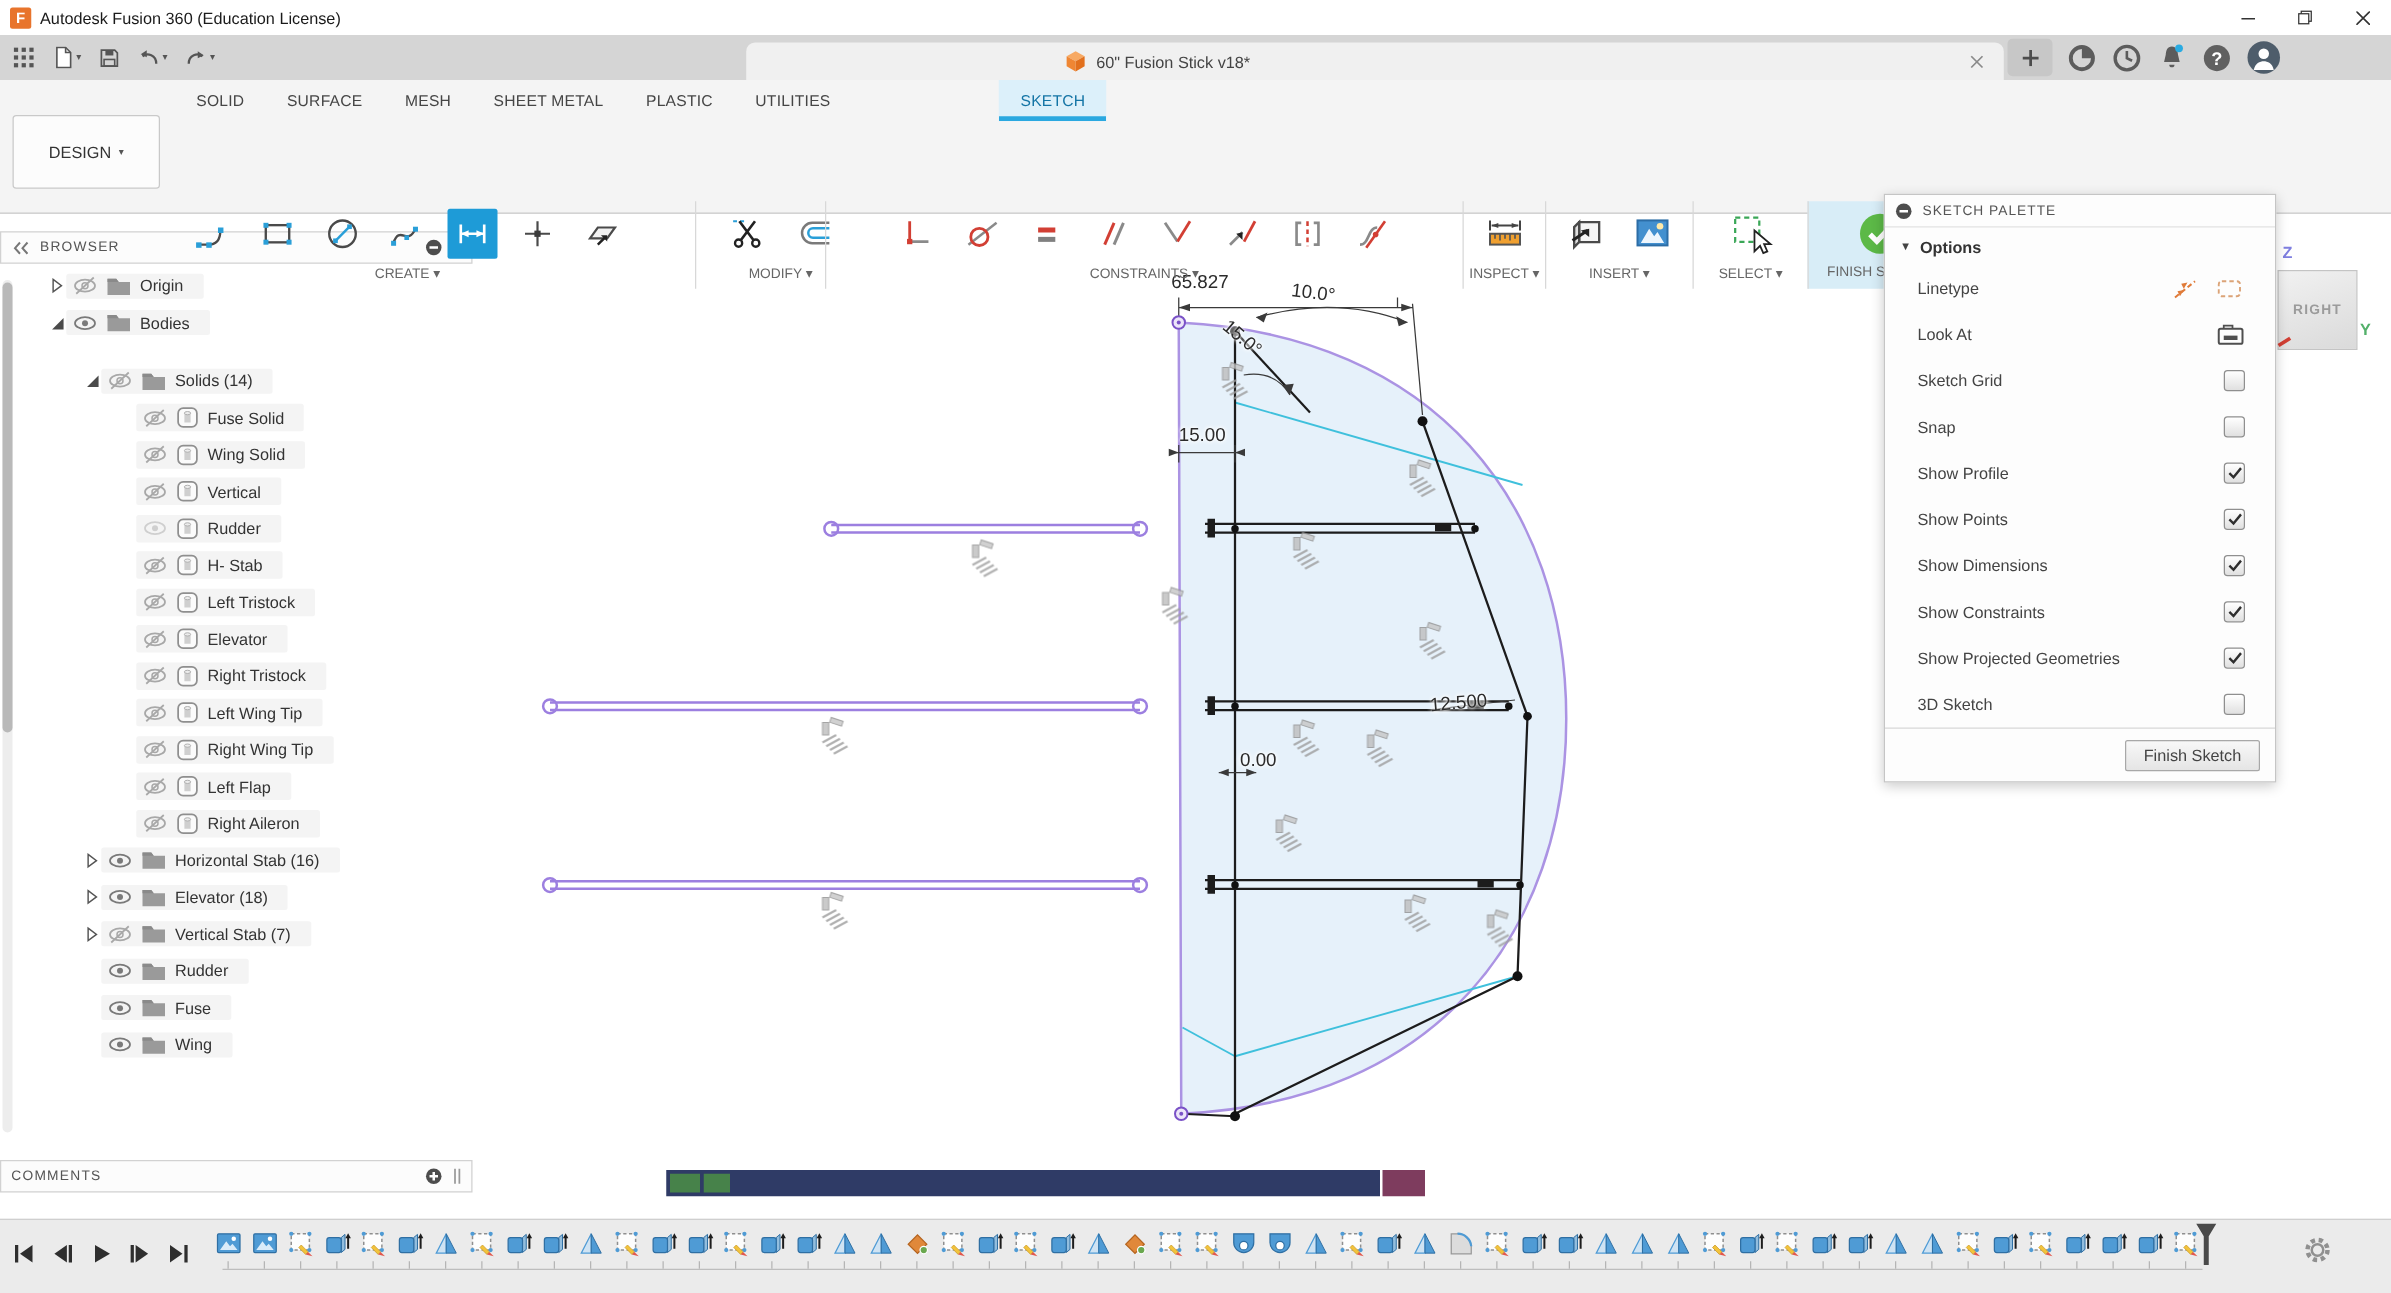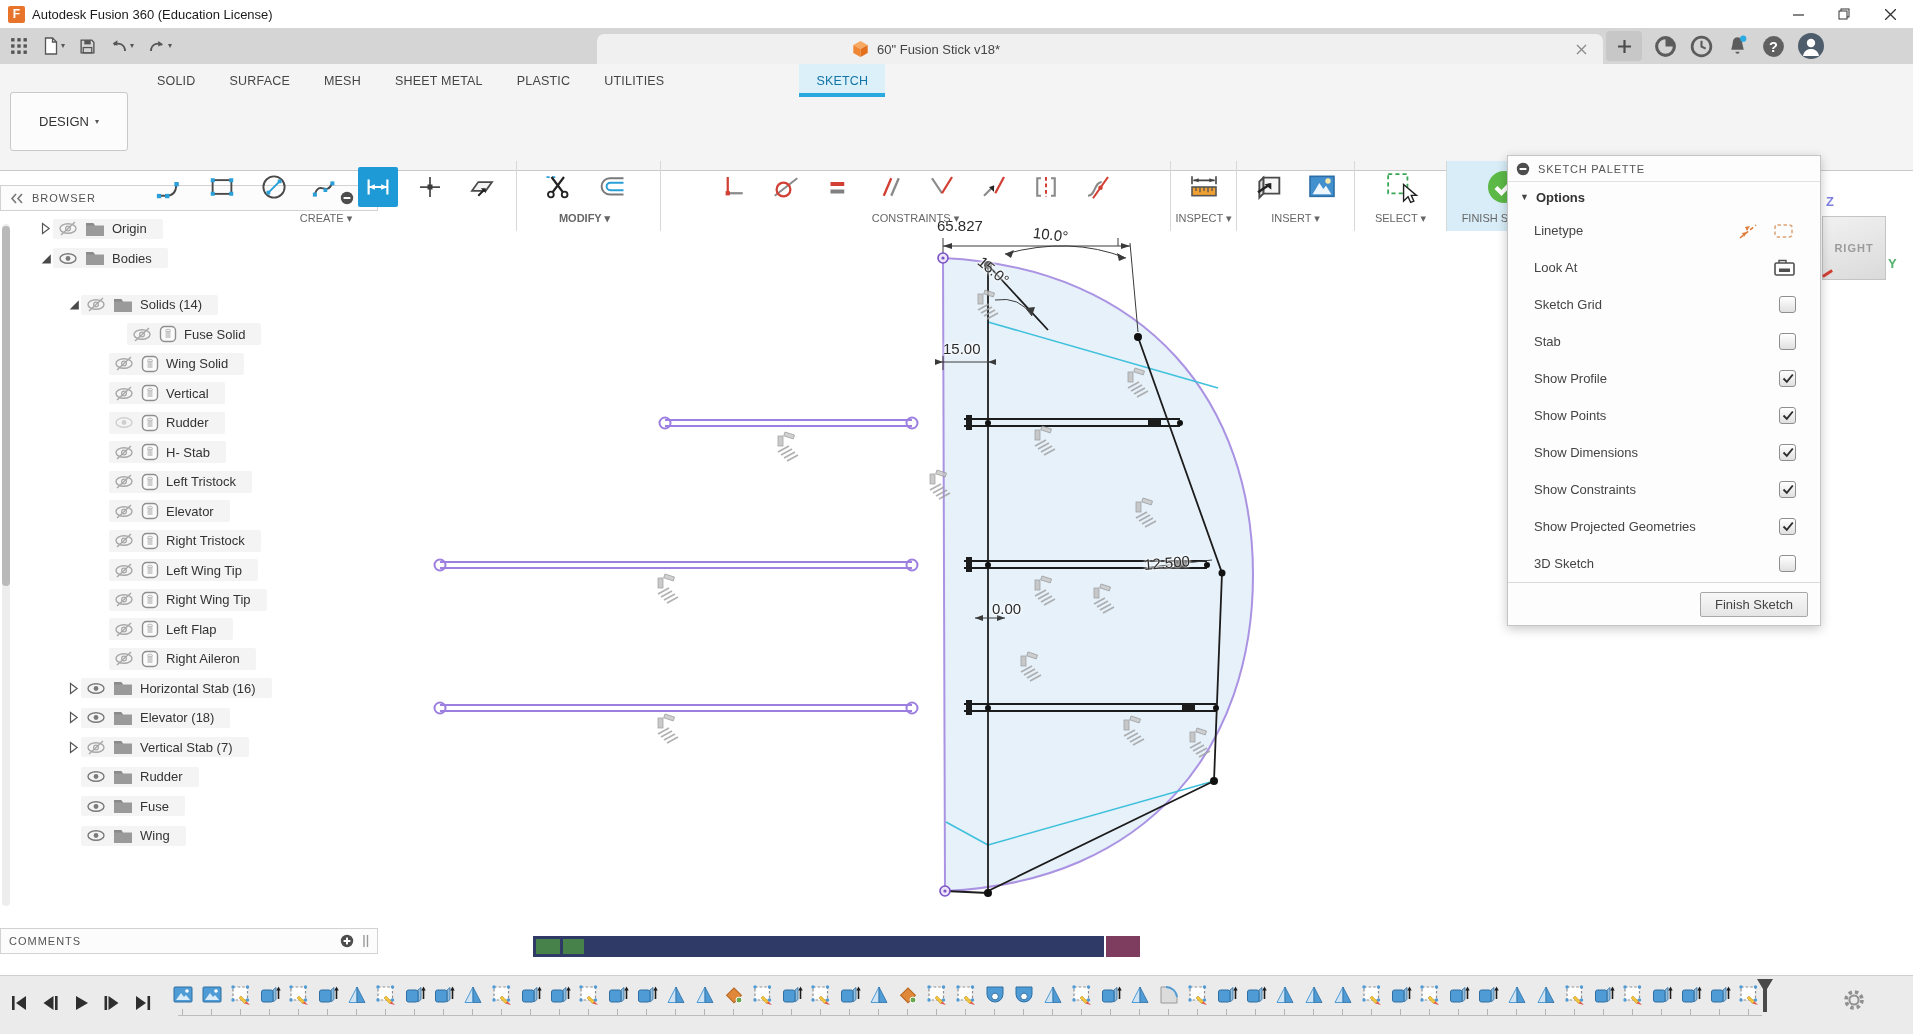--- a/index.html
+++ b/index.html
@@ -446,21 +446,21 @@
               <svg width="30" height="30" viewBox="0 0 24 24">
                 <polygon points="4,15 9,8 20,8 15,15" fill="#f2f2f2" stroke="#4a4a4a" stroke-width="1.4"></polygon>
                 <path d="M9 19 L14 14" stroke="#222" stroke-width="1.6"></path>
                 <polygon points="14,14 14,18 10,14" fill="#222" transform="translate(1,-1)"></polygon>
               </svg>
             </span>
           </div>
         </div>
         <div class="rlabel">CREATE ▾</div>
       </div>
-      <div class="rgroup divided" style="left: 516px; width: 136px; font-weight: bold;">
+      <div class="rgroup divided" style="left: 556px; width: 136px;">
         <div class="rtools">
           <div class="tbtn">
             <span style="display: flex; align-items: center; justify-content: center;">
               <svg width="30" height="30" viewBox="0 0 24 24">
                 <path d="M2 4 H9" stroke="#2a9fd8" stroke-width="1.4" stroke-dasharray="2.5 2"></path>
                 <path d="M6 4 L15 16 M16 4 L7 16" stroke="#222" stroke-width="1.7"></path>
                 <circle cx="5.5" cy="18" r="2.3" fill="none" stroke="#222" stroke-width="1.5"></circle>
                 <circle cx="16.5" cy="18" r="2.3" fill="none" stroke="#222" stroke-width="1.5"></circle>
               </svg>
             </span>
@@ -716,21 +716,21 @@
           </span>
           <span style="display: flex; align-items: center; justify-content: center;">
             <svg width="20" height="16" viewBox="0 0 20 16">
               <path d="M1 2 h7 l2 2.5 H19 V15 H1 Z" fill="#9a9a9a"></path>
               <path d="M1 2 h7 l2 2.5 H1 Z" fill="#8a8a8a"></path>
             </svg>
           </span>
           <span>Solids (14)</span>
         </span>
       </div>
-      <div class="trow" style="margin-left: 92px; gap: 18px;">
+      <div class="trow" style="margin-left: 92px;">
         <span class="exp"></span>
         <span class="pill">
           <span style="display: flex; align-items: center; justify-content: center;">
             <svg width="20" height="15" viewBox="0 0 20 15">
               <ellipse cx="10" cy="7.5" rx="8" ry="4.8" fill="none" stroke="#a8a8a8" stroke-width="1.4"></ellipse>
               <circle cx="10" cy="7.5" r="2.4" fill="none" stroke="#a8a8a8" stroke-width="1.2"></circle>
               <path d="M3 14 L17 1" stroke="#a8a8a8" stroke-width="1.4"></path>
             </svg>
           </span>
           <span style="display: flex; align-items: center; justify-content: center;">
@@ -1164,21 +1164,21 @@
           </span>
         </span>
       </div>
       <div class="prow">
         <span>Sketch Grid</span>
         <span class="pctl">
           <span class="cb"></span>
         </span>
       </div>
       <div class="prow">
-        <span>Stab</span>
+        <span>Snap</span>
         <span class="pctl">
           <span class="cb"></span>
         </span>
       </div>
       <div class="prow">
         <span>Show Profile</span>
         <span class="pctl">
           <span class="cb checked">
             <span style="display: flex; align-items: center; justify-content: center;">
               <svg width="12" height="11" viewBox="0 0 12 11">

